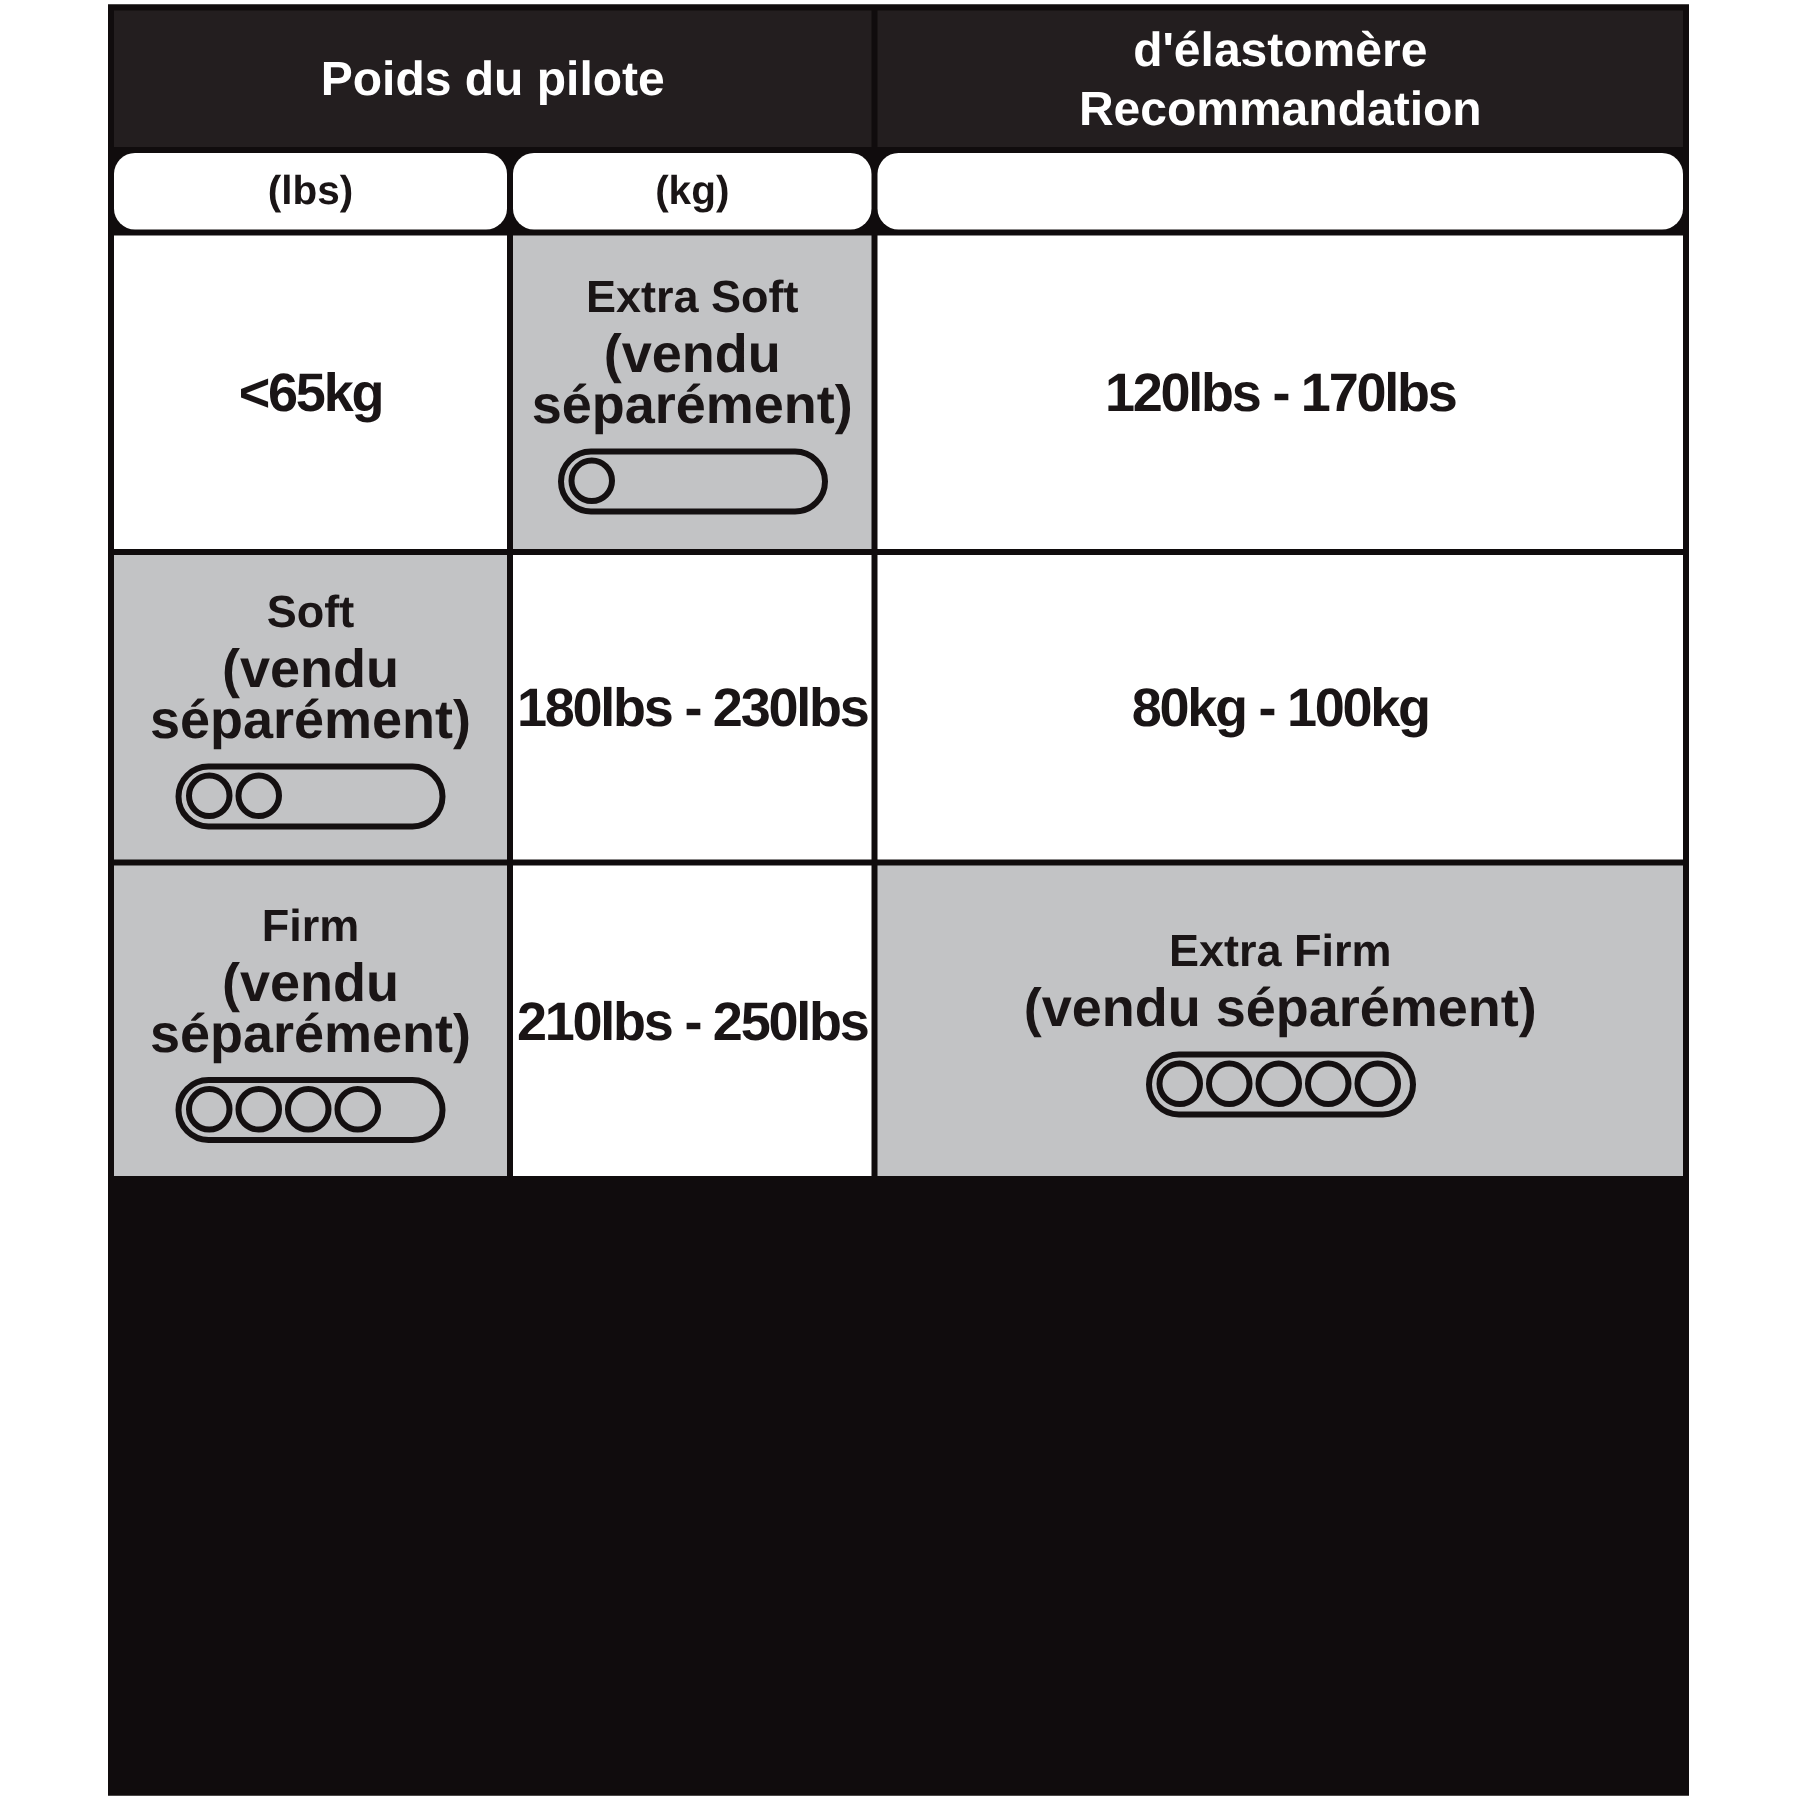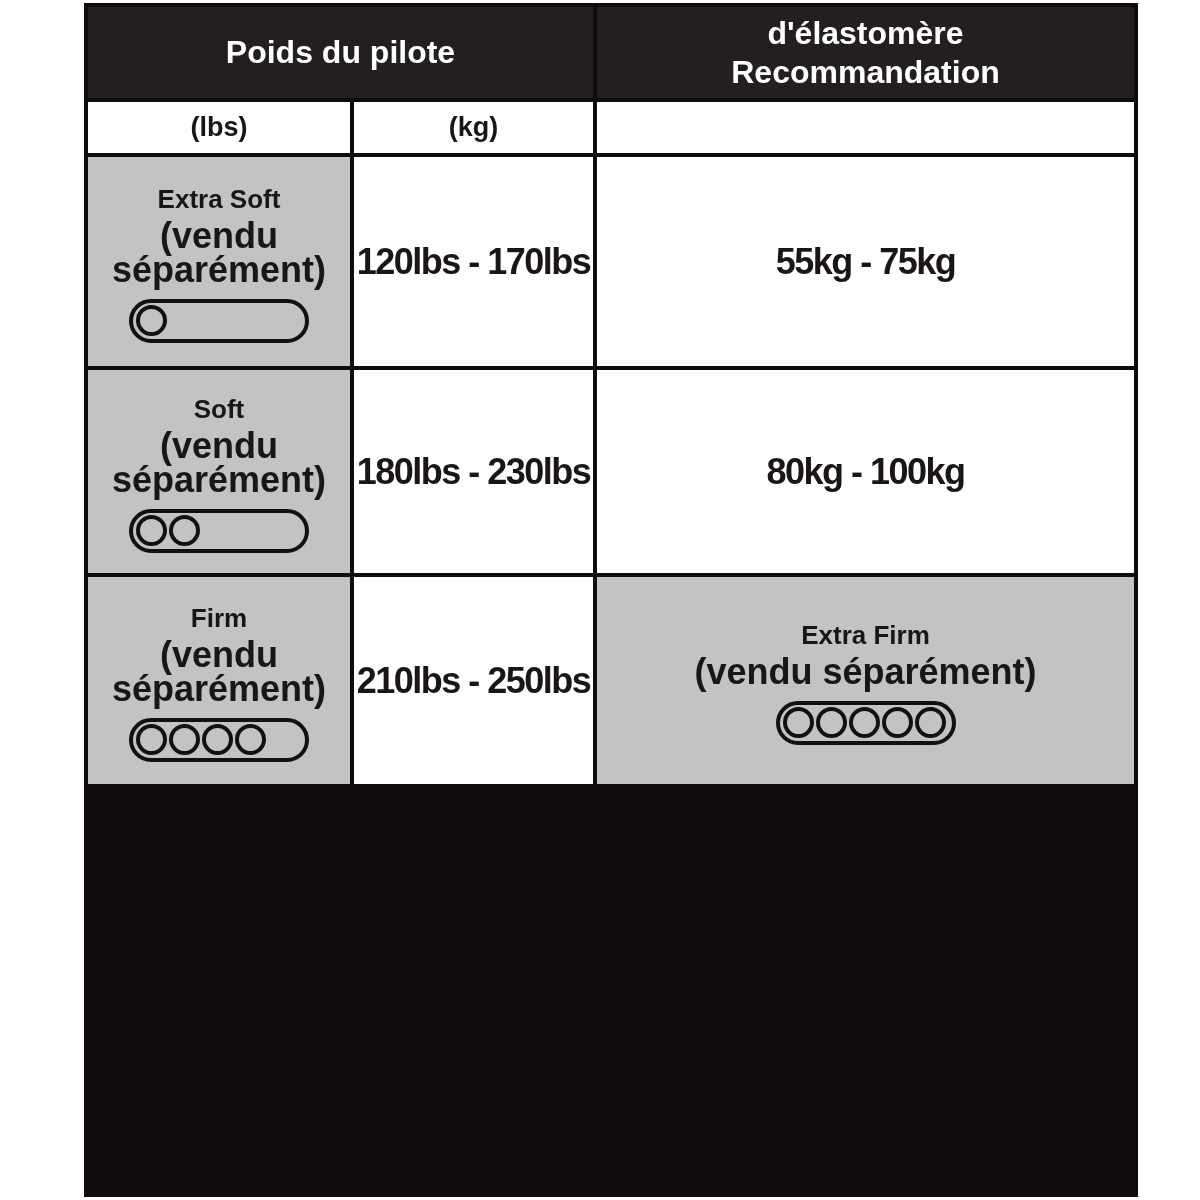--- a/index.html
+++ b/index.html
@@ -20,54 +20,53 @@
     top: 3px;
     width: 1054px;
     height: 1194px;
     box-sizing: border-box;
     border: 4px solid #100c0d;
     background: #100c0d;
     display: grid;
     grid-template-columns: 262px 239px 537px;
     grid-template-rows: 91px 51px 209px 203px 207px 205px 196px;
     gap: 4px;
-    margin-left: 12px;
   }
 
   .cell {
     background: #ffffff;
     display: flex;
     align-items: center;
     justify-content: center;
     text-align: center;
     overflow: hidden;
   }
 
   .head {
     background: #231e1f;
     color: #ffffff;
     font-size: 32px;
     line-height: 39px;
     flex-direction: column;
   }
   .head-weight { grid-column: 1 / 3; }
 
-  .sub { font-size: 27px; }
+  .sub { font-size: 27px; border-radius: 14px; }
 
   .weight {
     font-size: 36px;
     letter-spacing: -1.5px;
     white-space: nowrap;
   }
 
   .reco {
     background: #c2c3c5;
     flex-direction: column;
   }
-  .reco-name { font-size: 26px; line-height: 36px; }
+  .reco-name { font-size: 30px; line-height: 36px; }
   .reco-note { font-size: 36px; line-height: 34px; margin-top: 2px; }
 
   .pill {
     margin-top: 12px;
     width: 180px;
     height: 44px;
     box-sizing: border-box;
     border: 4px solid #141011;
     border-radius: 24px;
     display: flex;
@@ -96,30 +95,30 @@
   </div>
   <div class="cell head">
     <span>d'élastomère</span>
     <span>Recommandation</span>
   </div>
 
   <div class="cell sub">(lbs)</div>
   <div class="cell sub">(kg)</div>
   <div class="cell sub"></div>
 
+  <div class="cell weight">&lt;65kg</div>
   <div class="cell reco">
     <div class="reco-name">Extra Soft</div>
     <div class="reco-note">(vendu séparément)</div>
     <div class="pill">
         <span class="dot"></span>
       </div>
   </div>
 
   <div class="cell weight">120lbs - 170lbs</div>
-  <div class="cell weight">55kg - 75kg</div>
   <div class="cell reco">
     <div class="reco-name">Soft</div>
     <div class="reco-note">(vendu séparément)</div>
     <div class="pill">
         <span class="dot"></span>
         <span class="dot"></span>
       </div>
   </div>
 
 

